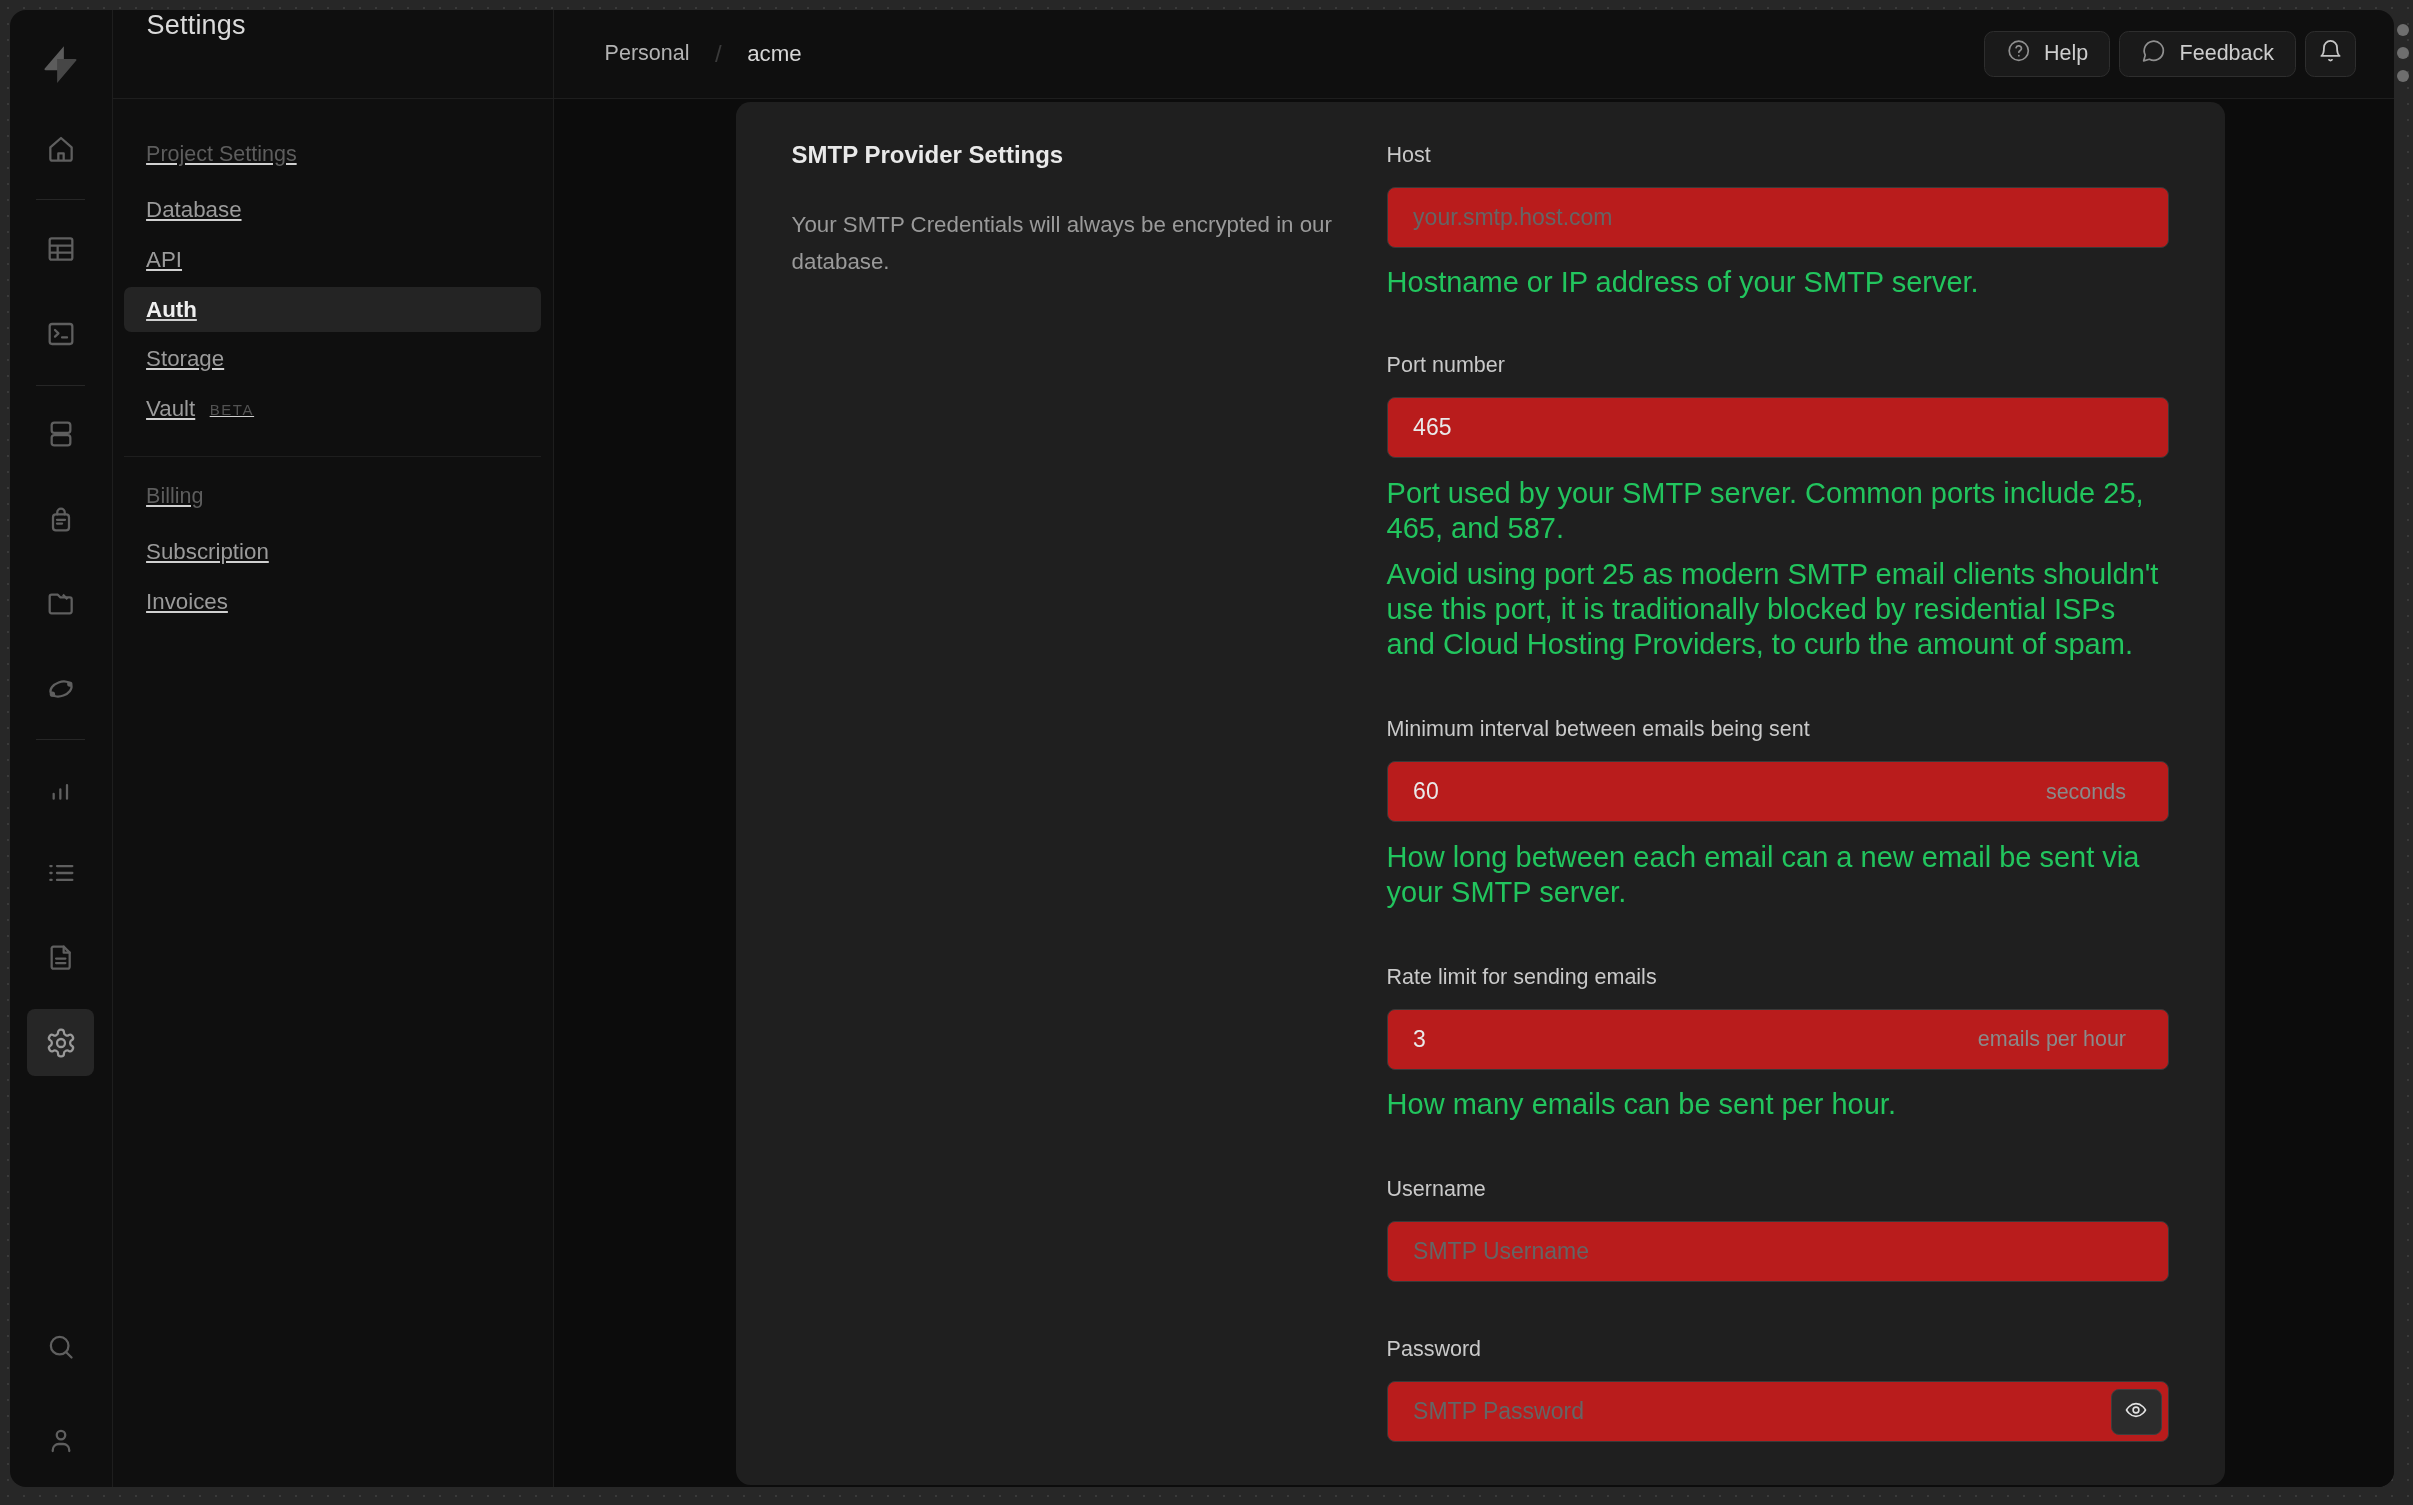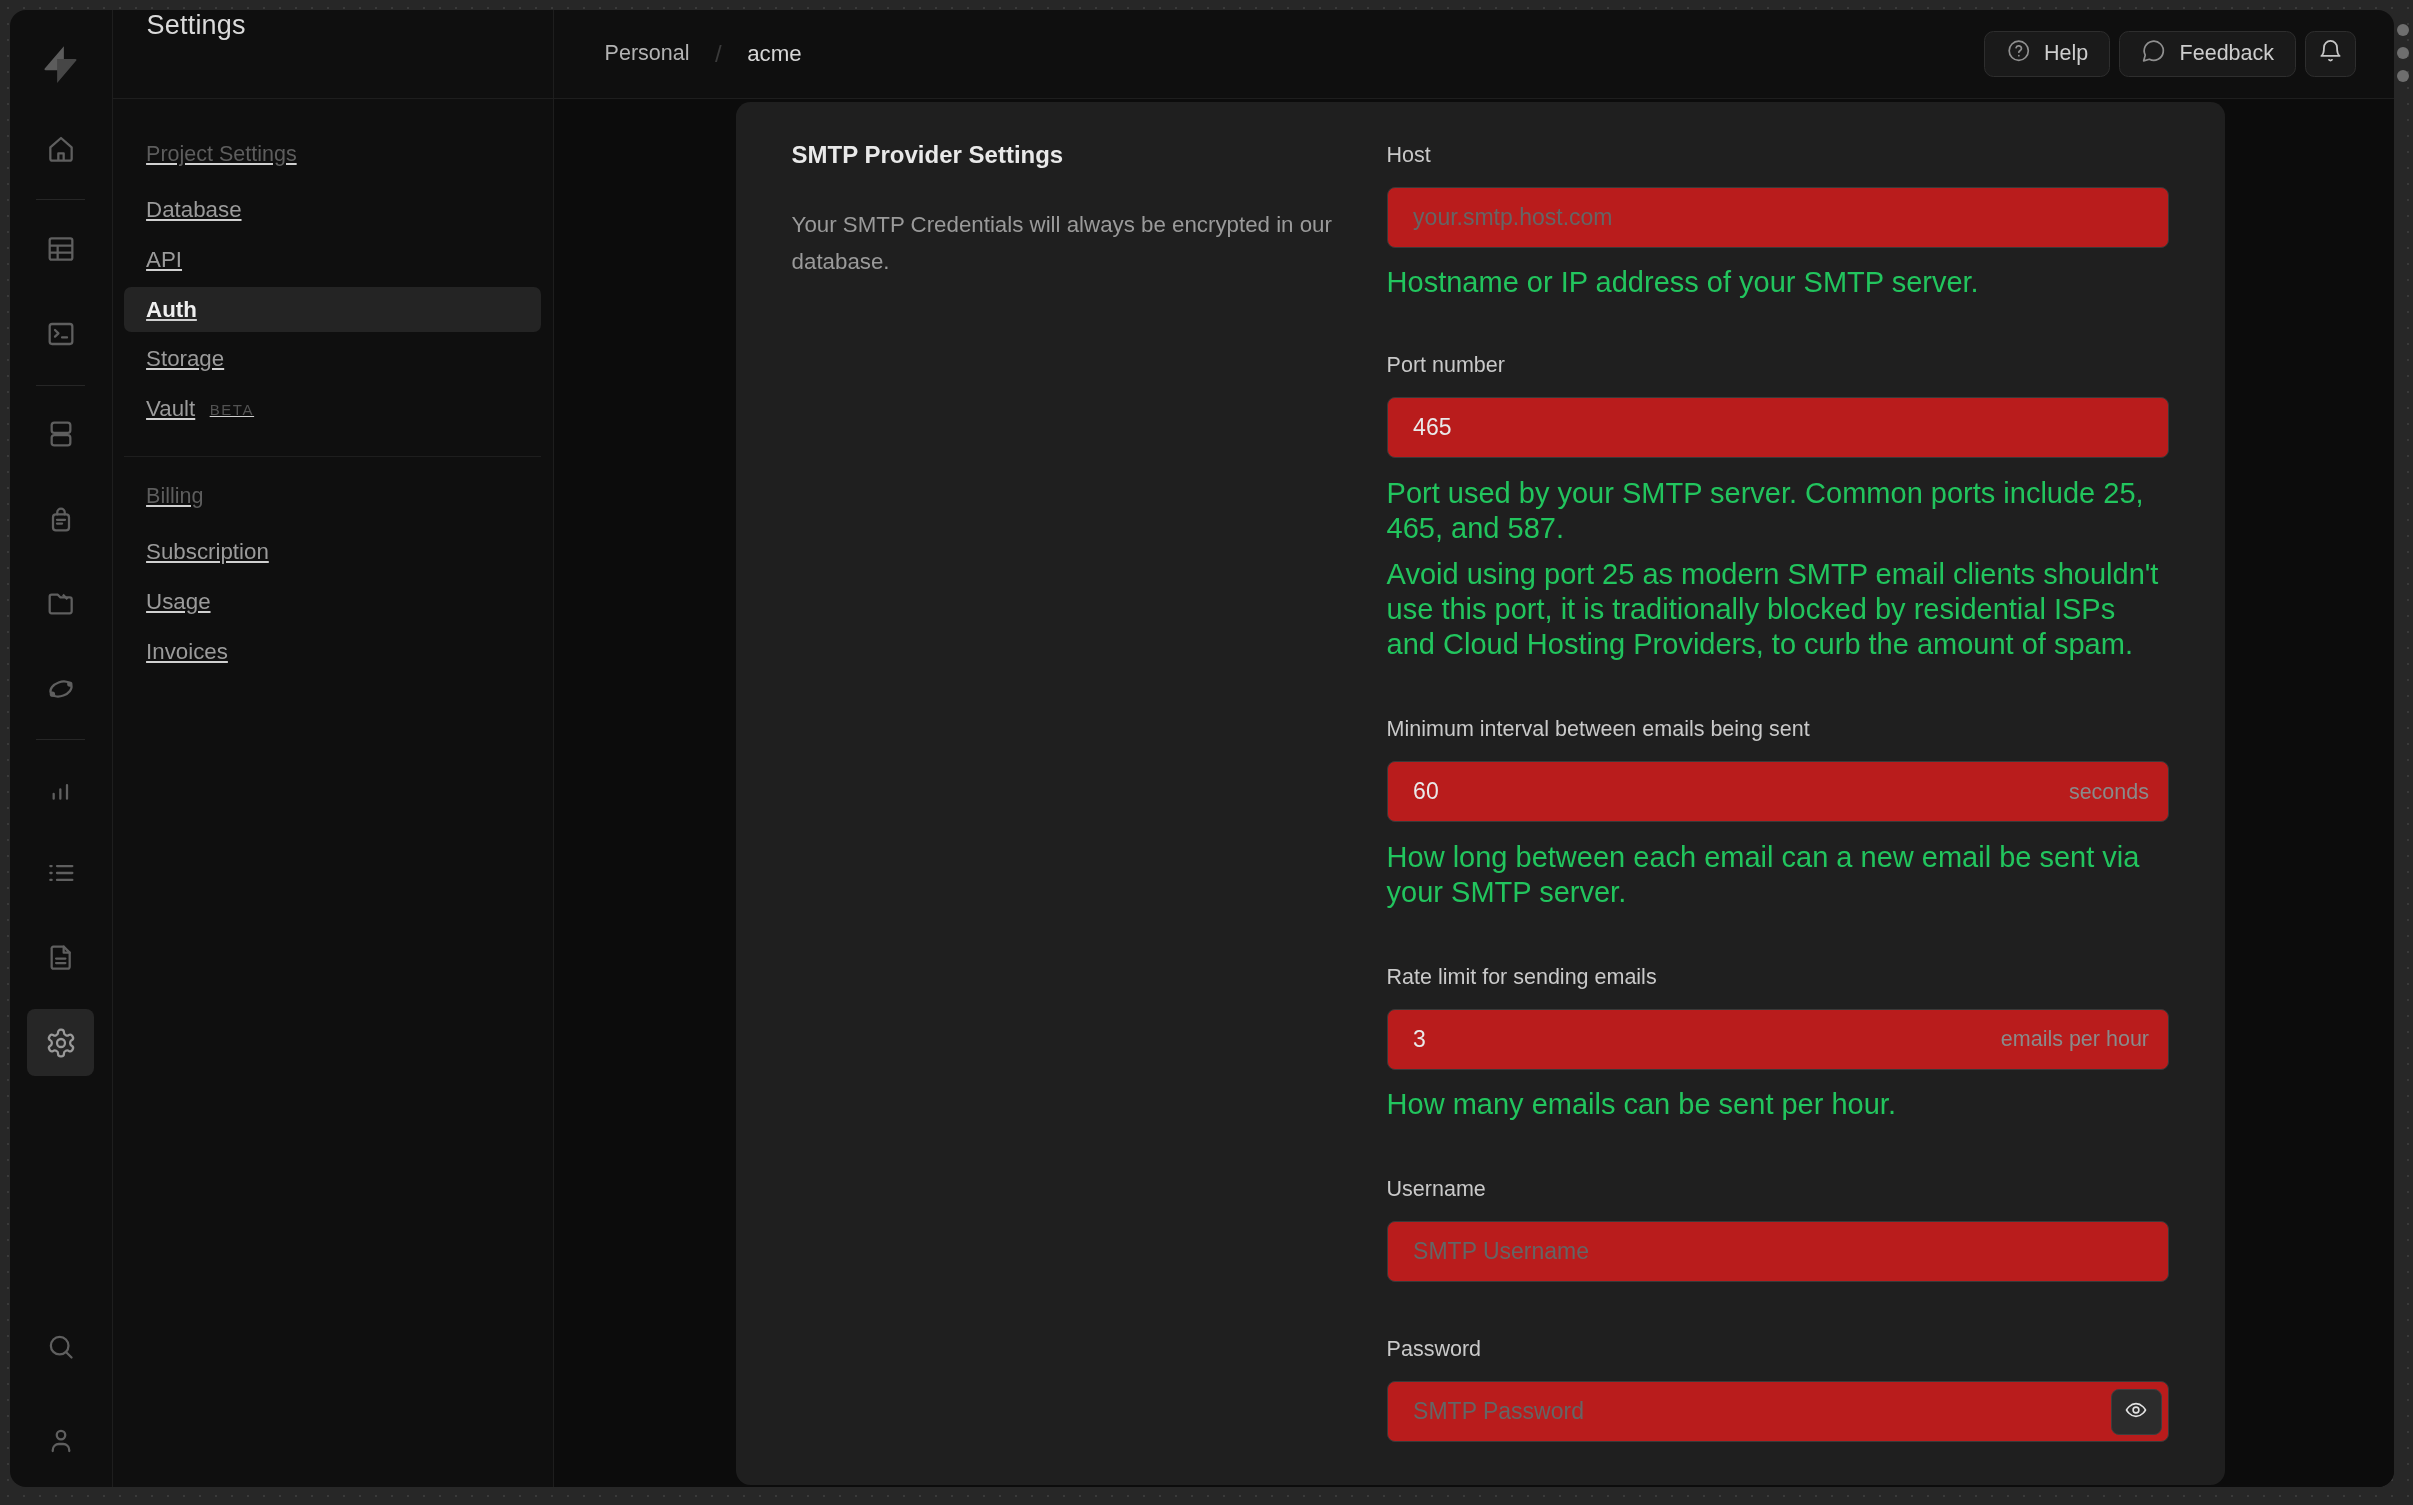--- a/index.html
+++ b/index.html
@@ -90,21 +90,21 @@
   .field { margin-bottom:49px; }
   .field-label { font-size:21.5px; color:#c9c9c9; line-height:32px; margin-bottom:16px; }
   .input-wrap { position:relative; }
   .text-input {
     width:100%; height:61px; background:#b91c1c; border:0.8px solid #393939;
     border-radius:8px; padding:0 25.5px; font-size:23px; color:#e9e9e9;
     font-family:"Liberation Sans", sans-serif; outline:none;
   }
   .text-input::placeholder { color:#656565; }
   .input-suffix {
-    position:absolute; right:20px; top:50%; transform:translateY(-50%);
+    position:absolute; right:43px; top:50%; transform:translateY(-50%);
     font-size:21.5px; color:#8a8a8a; pointer-events:none;
   }
   .eye-btn {
     position:absolute; right:7.2px; top:50%; transform:translateY(-50%);
     width:51px; height:46px; border-radius:8px;
     background:#2c2c2c; border:0.8px solid #3e3e3e;
     display:flex; align-items:center; justify-content:center; cursor:pointer;
   }
   .helper { margin-top:17.6px; font-size:29px; line-height:35px; color:#22c55e; }
   .helper + .helper { margin-top:11.2px; }
@@ -251,23 +251,20 @@
       <span>Vault</span>
       <span class="beta-badge">BETA</span>
     </div>
 
     <div class="menu-divider"></div>
 
     <div class="group-label">Billing</div>
 
     <div class="menu-item">
       <span>Subscription</span>
-    </div>
-    <div class="menu-item">
-      <span>Usage</span>
     </div>
     <div class="menu-item">
       <span>Invoices</span>
     </div>
   </div>
 
   <header class="topbar">
     <div class="crumbs">
       <span class="crumb-org">Personal</span>
       <span class="crumb-sep">/</span>

